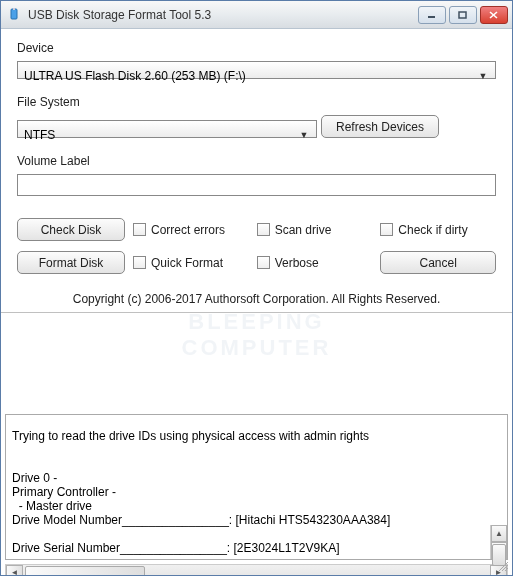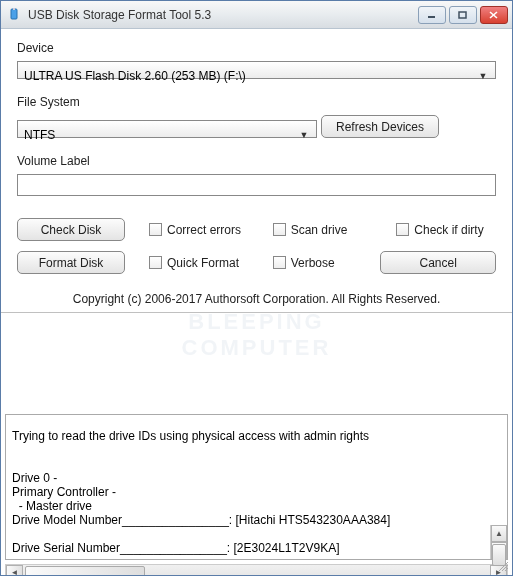--- a/index.html
+++ b/index.html
@@ -85,21 +85,21 @@
   }
   .spacer { height: 14px; }
   .actions {
     display:grid;
     grid-template-columns: 108px 1fr 1fr 1fr;
     gap: 10px 8px;
     align-items:center;
     margin-top: 22px;
     margin-bottom: 10px;
   }
-  .chk { display:flex; align-items:center; gap:5px; color:#222;margin-left:16px; }
+  .chk { display:flex; align-items:center; gap:5px; color:#222; }
   .chkbox {
     width:13px; height:13px;
     border:1px solid #888; background:linear-gradient(to bottom,#fff,#eee);
   }
   .copyright {
     text-align:center; color:#222; margin: 18px 0 6px 0;
   }
   .watermark {
     position:absolute;
     top: 280px; left: 0; right:0;

